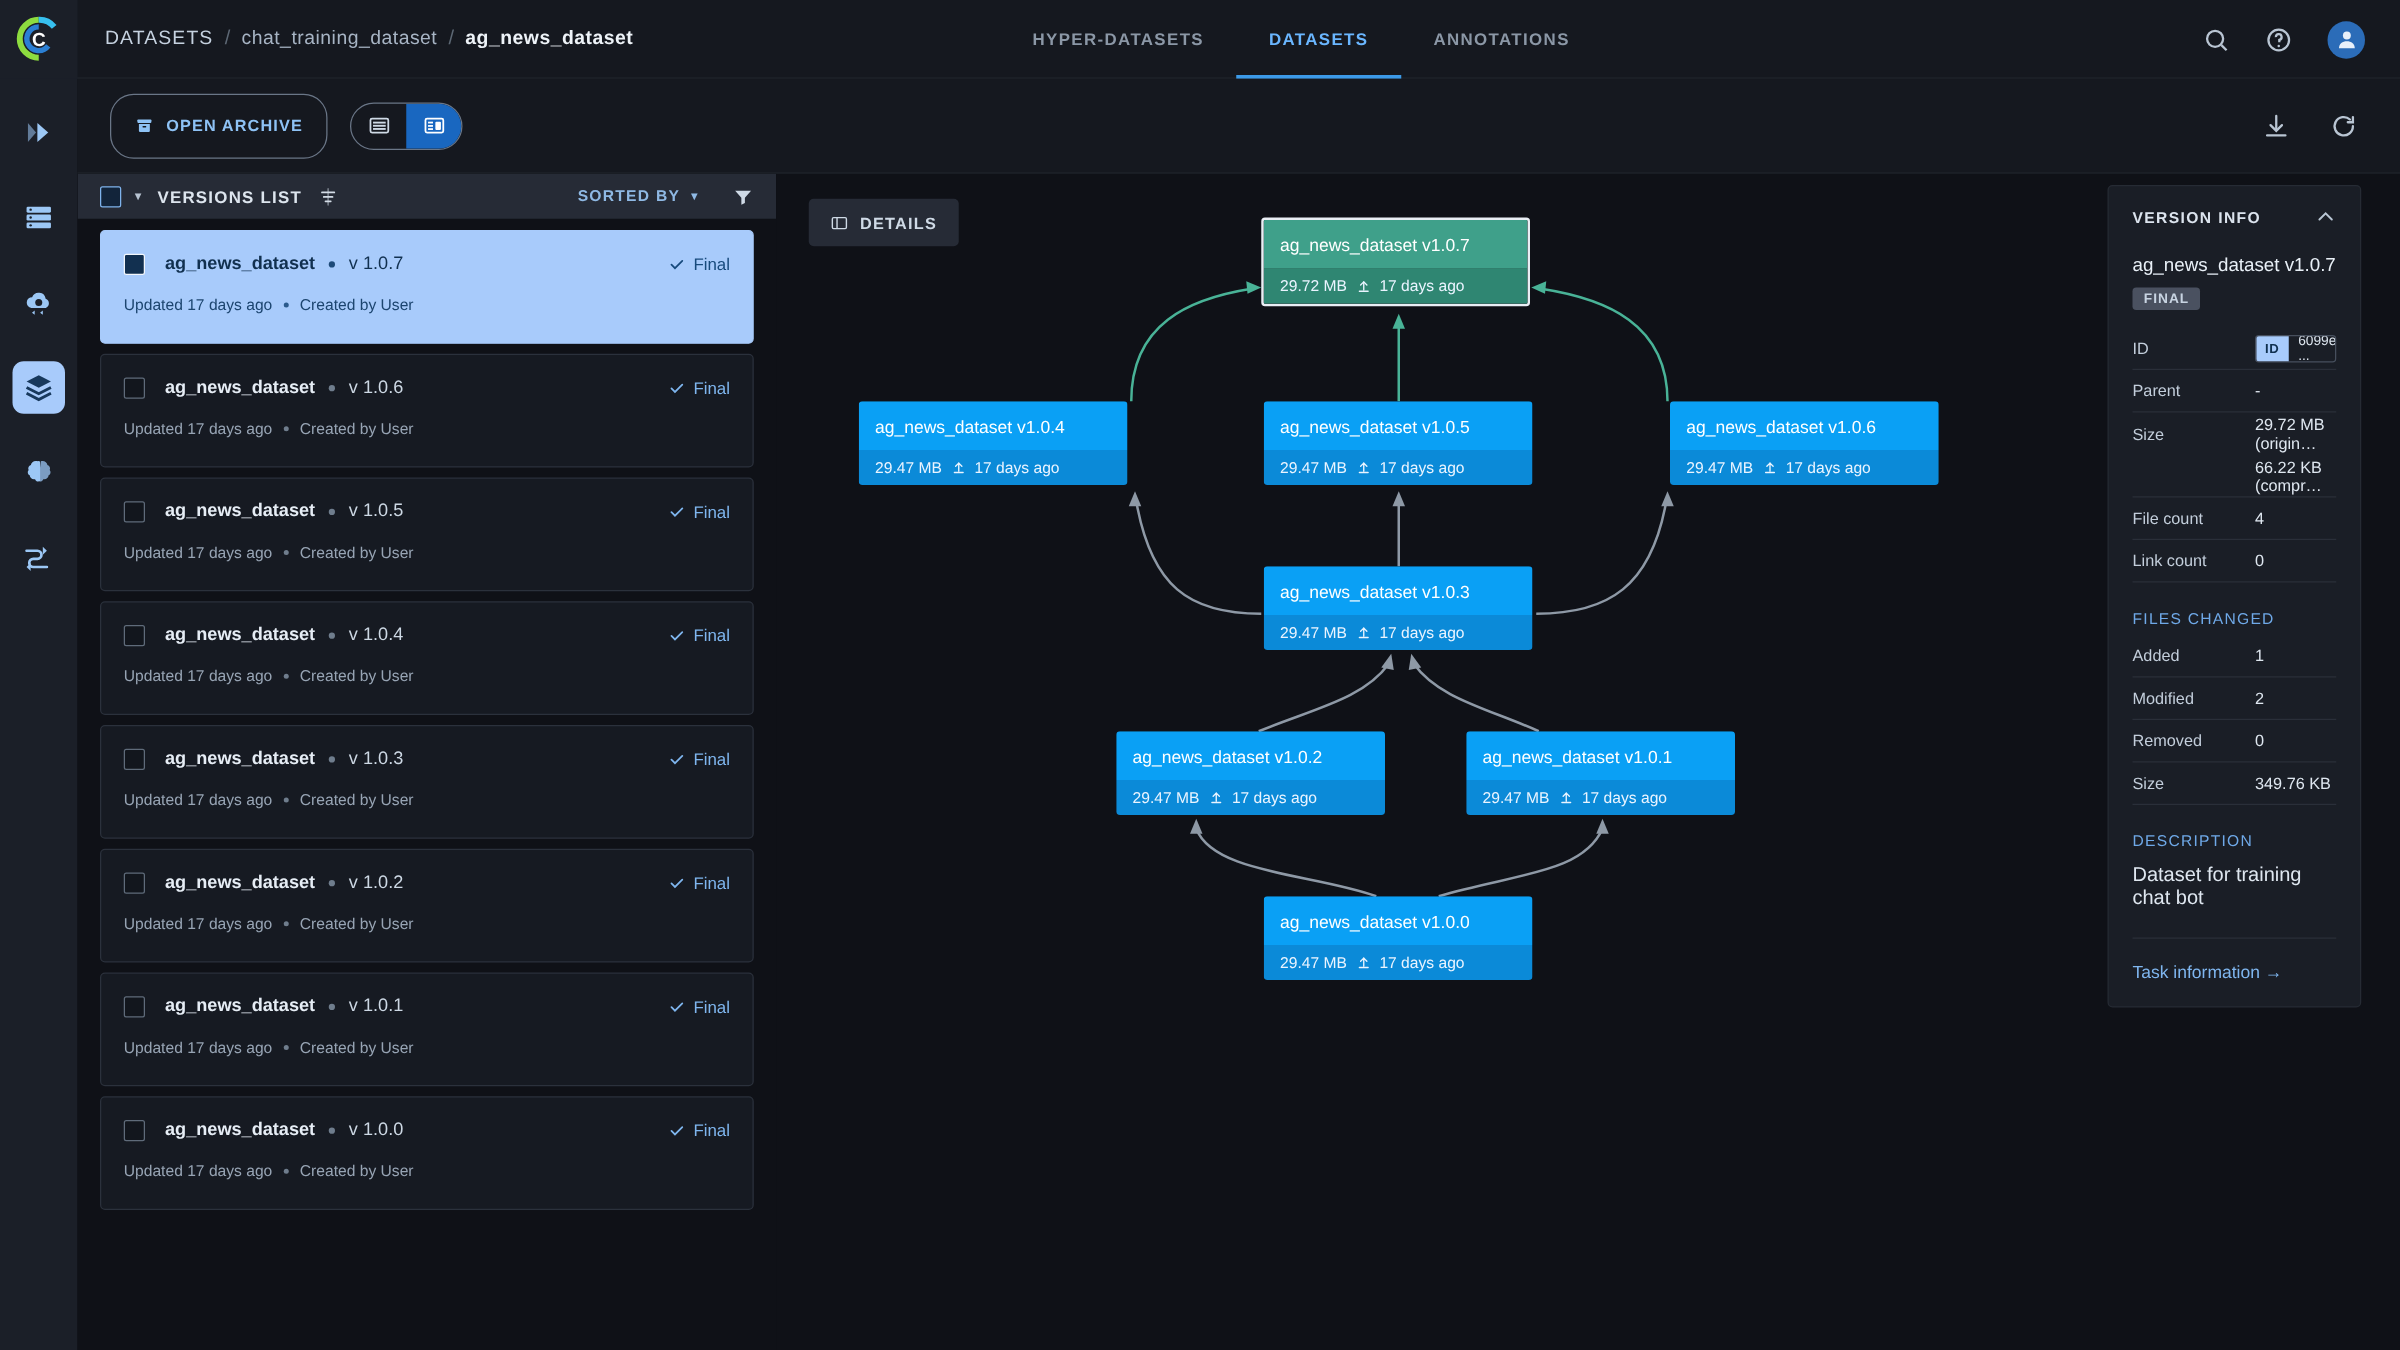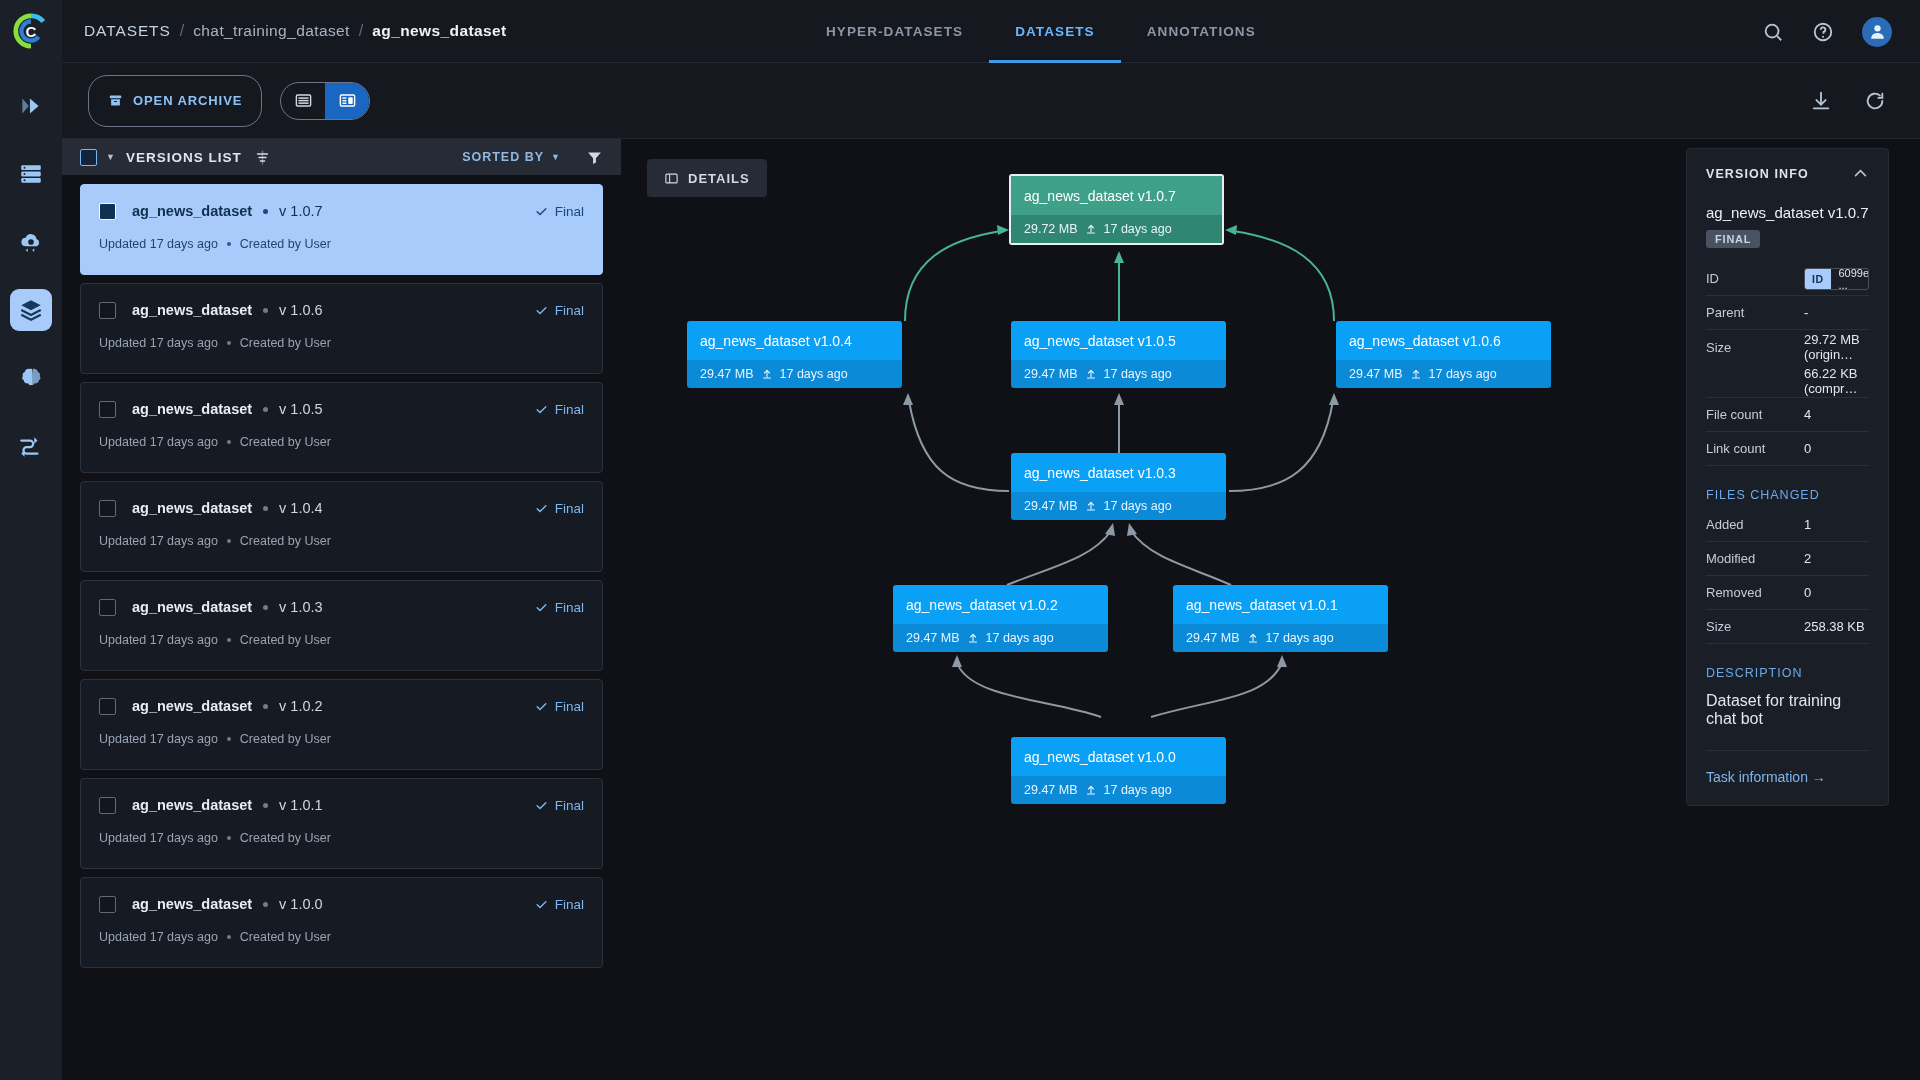--- a/index.html
+++ b/index.html
@@ -542,21 +542,21 @@
     <div class="nf">
       <span>29.47 MB</span>
       <svg class="up" viewBox="0 0 24 24" fill="none" stroke="#eaf4ff" stroke-width="2.2" stroke-linecap="round">
           <path d="M12 18V5"></path>
           <path d="M7 10l5-5 5 5"></path>
           <path d="M5 20h14"></path>
         </svg>
       <span>17 days ago</span>
     </div>
   </div>
-  <div class="node blue" style="left:390px; top:578px;margin-top:20px;">
+  <div class="node blue" style="left:390px; top:578px;">
     <div class="nh">ag_news_dataset v1.0.0</div>
     <div class="nf">
       <span>29.47 MB</span>
       <svg class="up" viewBox="0 0 24 24" fill="none" stroke="#eaf4ff" stroke-width="2.2" stroke-linecap="round">
           <path d="M12 18V5"></path>
           <path d="M7 10l5-5 5 5"></path>
           <path d="M5 20h14"></path>
         </svg>
       <span>17 days ago</span>
     </div>
@@ -609,19 +609,19 @@
   <div class="irow">
     <span class="ikey">Modified</span>
     <span class="ival">2</span>
   </div>
   <div class="irow">
     <span class="ikey">Removed</span>
     <span class="ival">0</span>
   </div>
   <div class="irow">
     <span class="ikey">Size</span>
-    <span class="ival">258.38 KB</span>
+    <span class="ival">349.76 KB</span>
   </div>
 
   <div class="sect-head">DESCRIPTION</div>
   <div id="desc-text">Dataset for training chat bot</div>
   <div id="task-link">Task information →</div>
 </div>
 
 </body></html>

